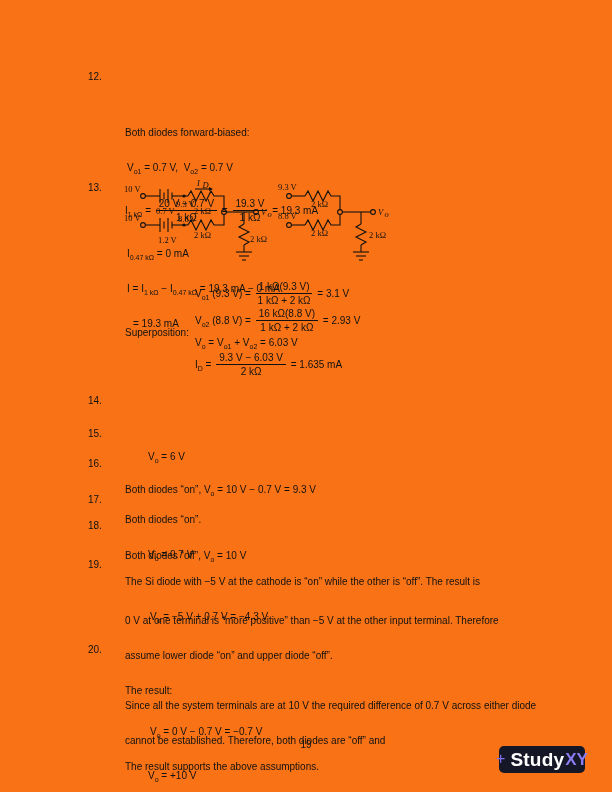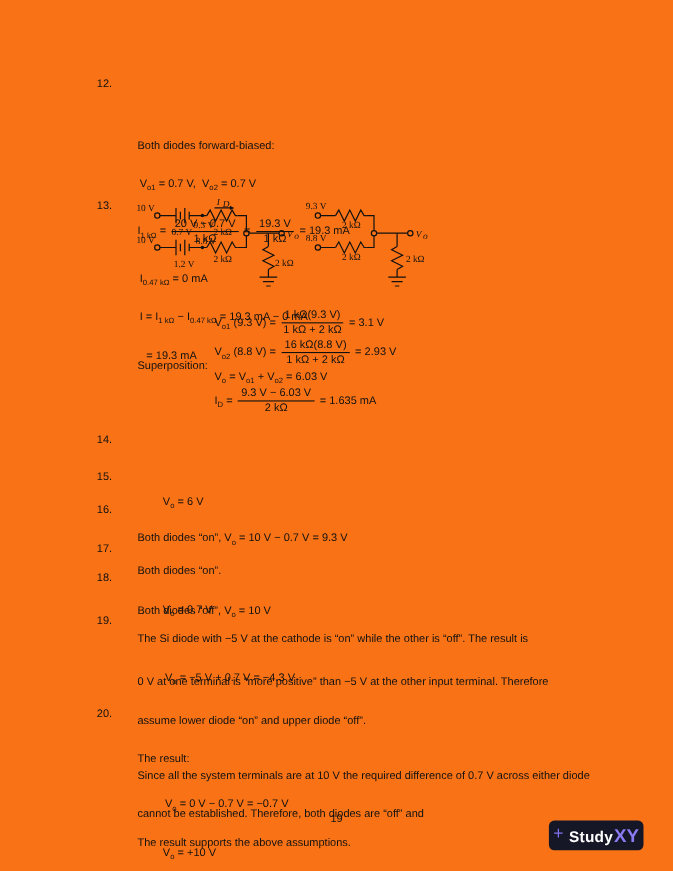--- a/index.html
+++ b/index.html
@@ -30,21 +30,21 @@
   
   .ckt{position:absolute;}
   .ckt text{font-family:"Liberation Serif",serif;font-size:8.5px;fill:#111;}
   .iv{font-style:italic;font-size:9px;}
   .ivs{font-style:italic;font-size:6.5px;}
   
   .pagenum{position:absolute;top:739px;left:0;width:100%;text-align:center;}
   .logo{position:absolute;top:746px;right:27px;height:27px;width:86px;border-radius:5px;
         background:#161726;display:flex;align-items:center;justify-content:center;gap:5px;}
   .logo .plus{color:#7f70ee;font-size:16px;font-weight:300;line-height:1;margin-top:-2px;}
-  .logo .b1{color:#ffffff;font-weight:bold;font-size:14px;letter-spacing:0.2px;}
+  .logo .b1{color:#ffffff;font-weight:bold;font-size:19px;letter-spacing:0.2px;}
   .logo .b2{color:#8a7bf3;font-weight:bold;font-size:17px;margin-left:-4px;}
 </style>
 </head>
 <body>
 
 <div class="page">
 
   <div class="item" style="top:71px">
     <span class="inum">12.</span>
     <div class="content">

